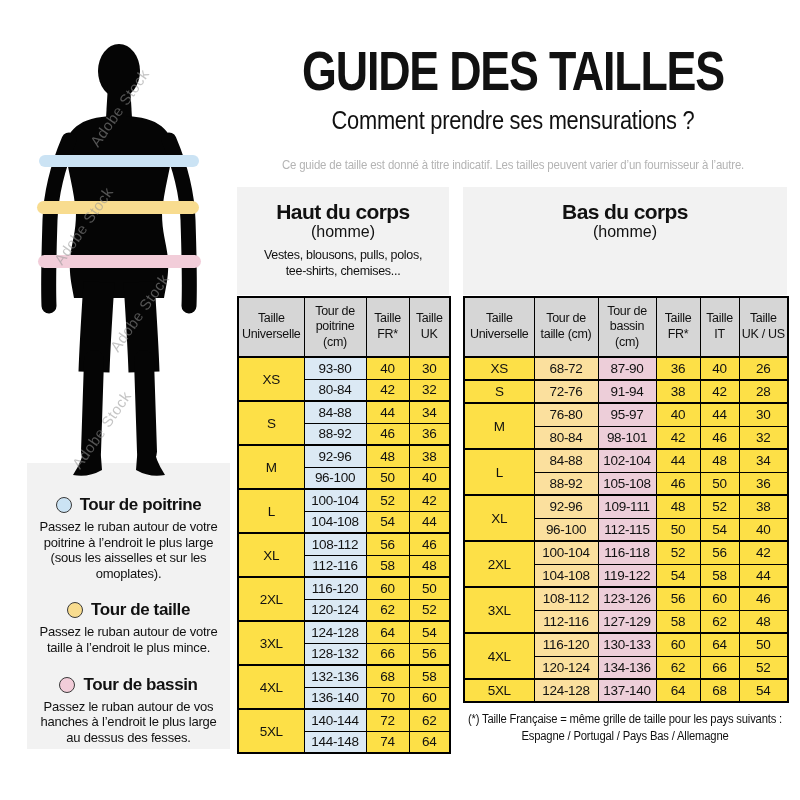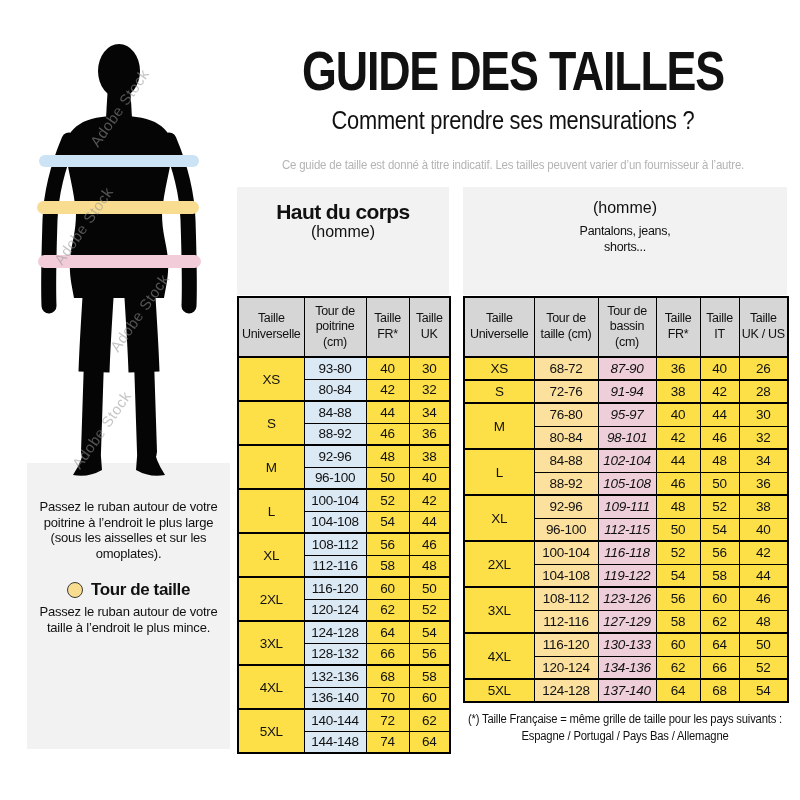--- a/index.html
+++ b/index.html
@@ -43,46 +43,59 @@
   #upper-table { left:237px; width:212px; }
   #lower-table { left:463px; width:324px; }
   th { background:var(--header-gray,#d6d6d6); font-weight:400; font-size:12.5px; line-height:1.25;
     border:1px solid #000; border-bottom:2px solid #000; height:60px; padding:1px 2px; letter-spacing:-0.3px; }
   td { border:1px solid #000; text-align:center; font-size:13.5px; padding:0 2px; letter-spacing:-0.3px; }
   #upper-table td { height:22px; }
   #lower-table td { height:23px; }
   tr.group-end td, td.size-col { border-bottom:2px solid #000; }
   .hl-blue  { background:var(--blue,#dbe9f4); }
   .hl-yellow{ background:var(--yellow,#fbe09e);margin-top:11px; }
-  .hl-pink  { background:var(--pink,#edced9);font-style:italic; }
+  .hl-pink  { background:var(--pink,#edced9); }
 
   
   #footnote { position:absolute; left:440px; top:711px; width:370px; text-align:center;
     font-size:12.5px; transform:scaleX(0.9); letter-spacing:-0.2px; }
   #footnote .fn-line { line-height:1.35; }
 </style>
 </head>
 <body>
 
 <div id="canvas">
 
   <div id="legend-box">
     <div class="legend-item">
+      <div class="legend-head">
+        <span class="legend-dot" style="background-color: rgb(203, 227, 244);"></span>
+        <span class="legend-title">Tour de poitrine</span>
+      </div>
       <div class="legend-text">Passez le ruban autour de votre
 poitrine à l’endroit le plus large
 (sous les aisselles et sur les
 omoplates).</div>
     </div>
     <div class="legend-item">
       <div class="legend-head">
         <span class="legend-dot" style="background-color: rgb(248, 220, 143);"></span>
         <span class="legend-title">Tour de taille</span>
       </div>
       <div class="legend-text">Passez le ruban autour de votre
 taille à l’endroit le plus mince.</div>
+    </div>
+    <div class="legend-item">
+      <div class="legend-head">
+        <span class="legend-dot" style="background-color: rgb(242, 205, 217);"></span>
+        <span class="legend-title">Tour de bassin</span>
+      </div>
+      <div class="legend-text">Passez le ruban autour de vos
+hanches à l’endroit le plus large
+au dessus des fesses.</div>
     </div>
   </div>
 
   <svg id="figure-svg" viewBox="0 0 215 480">
     <g fill="#050505">
       <ellipse cx="99" cy="63" rx="21" ry="27"></ellipse>
       <path d="M88 76 L110 76 L112 110 L86 110 Z"></path>
       <path d="M60 116 C75 105 123 105 138 116 C148 122 152 130 153 142 C150 162 144 182 142 205 C142 226 147 236 148 252 C149 268 146 278 144 290 L54 290 C52 278 49 268 50 252 C51 236 56 226 56 205 C54 182 48 162 45 142 C46 130 50 122 60 116 Z"></path>
       <path d="M49 132 C38 158 31 185 30 212 C29 245 28 272 29 298" stroke="#050505" stroke-width="15" stroke-linecap="round" fill="none"></path>
       <path d="M149 132 C160 158 167 185 168 212 C169 245 170 272 169 298" stroke="#050505" stroke-width="15" stroke-linecap="round" fill="none"></path>
@@ -106,25 +119,26 @@
 
   <div id="title-block">
     <div id="page-title">GUIDE DES TAILLES</div>
     <div id="page-subtitle">Comment prendre ses mensurations ?</div>
   </div>
   <div id="disclaimer">Ce guide de taille est donné à titre indicatif. Les tailles peuvent varier d’un fournisseur à l’autre.</div>
 
   <div id="upper-box" class="section-box">
     <div class="section-title">Haut du corps</div>
     <div class="section-sub">(homme)</div>
+    <div class="section-desc">Vestes, blousons, pulls, polos,
+tee-shirts, chemises...</div>
   </div>
   <div id="lower-box" class="section-box">
+    <div class="section-title">Bas du corps</div>
     <div class="section-sub">(homme)</div>
-    <div class="section-desc">Pantalons, jeans,
-shorts...</div>
   </div>
 
   <table id="upper-table">
     <colgroup>
         <col style="width:66px">
         <col style="width:62px">
         <col style="width:43px">
         <col style="width:41px">
       </colgroup>
     <thead>

